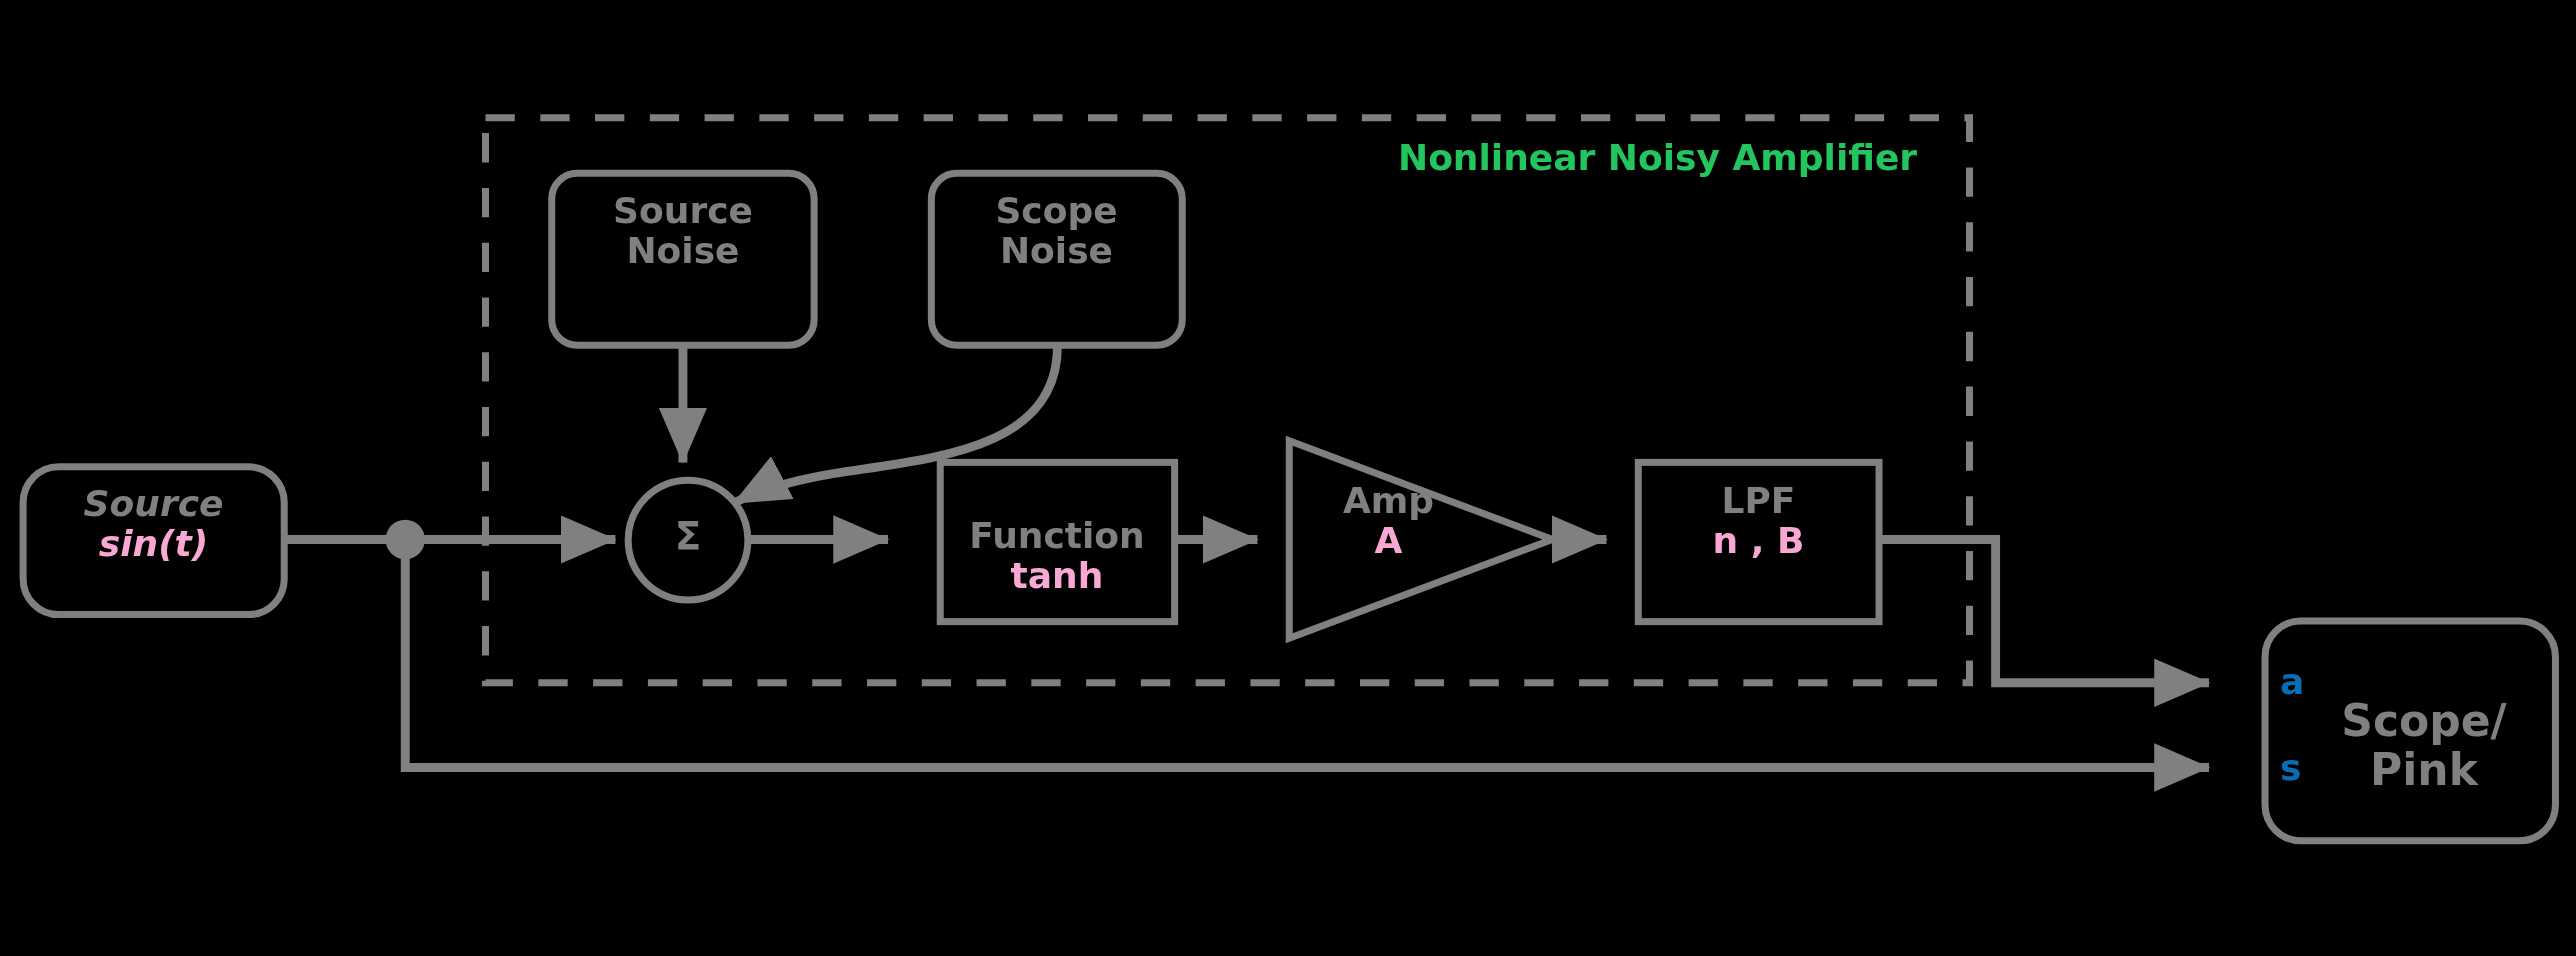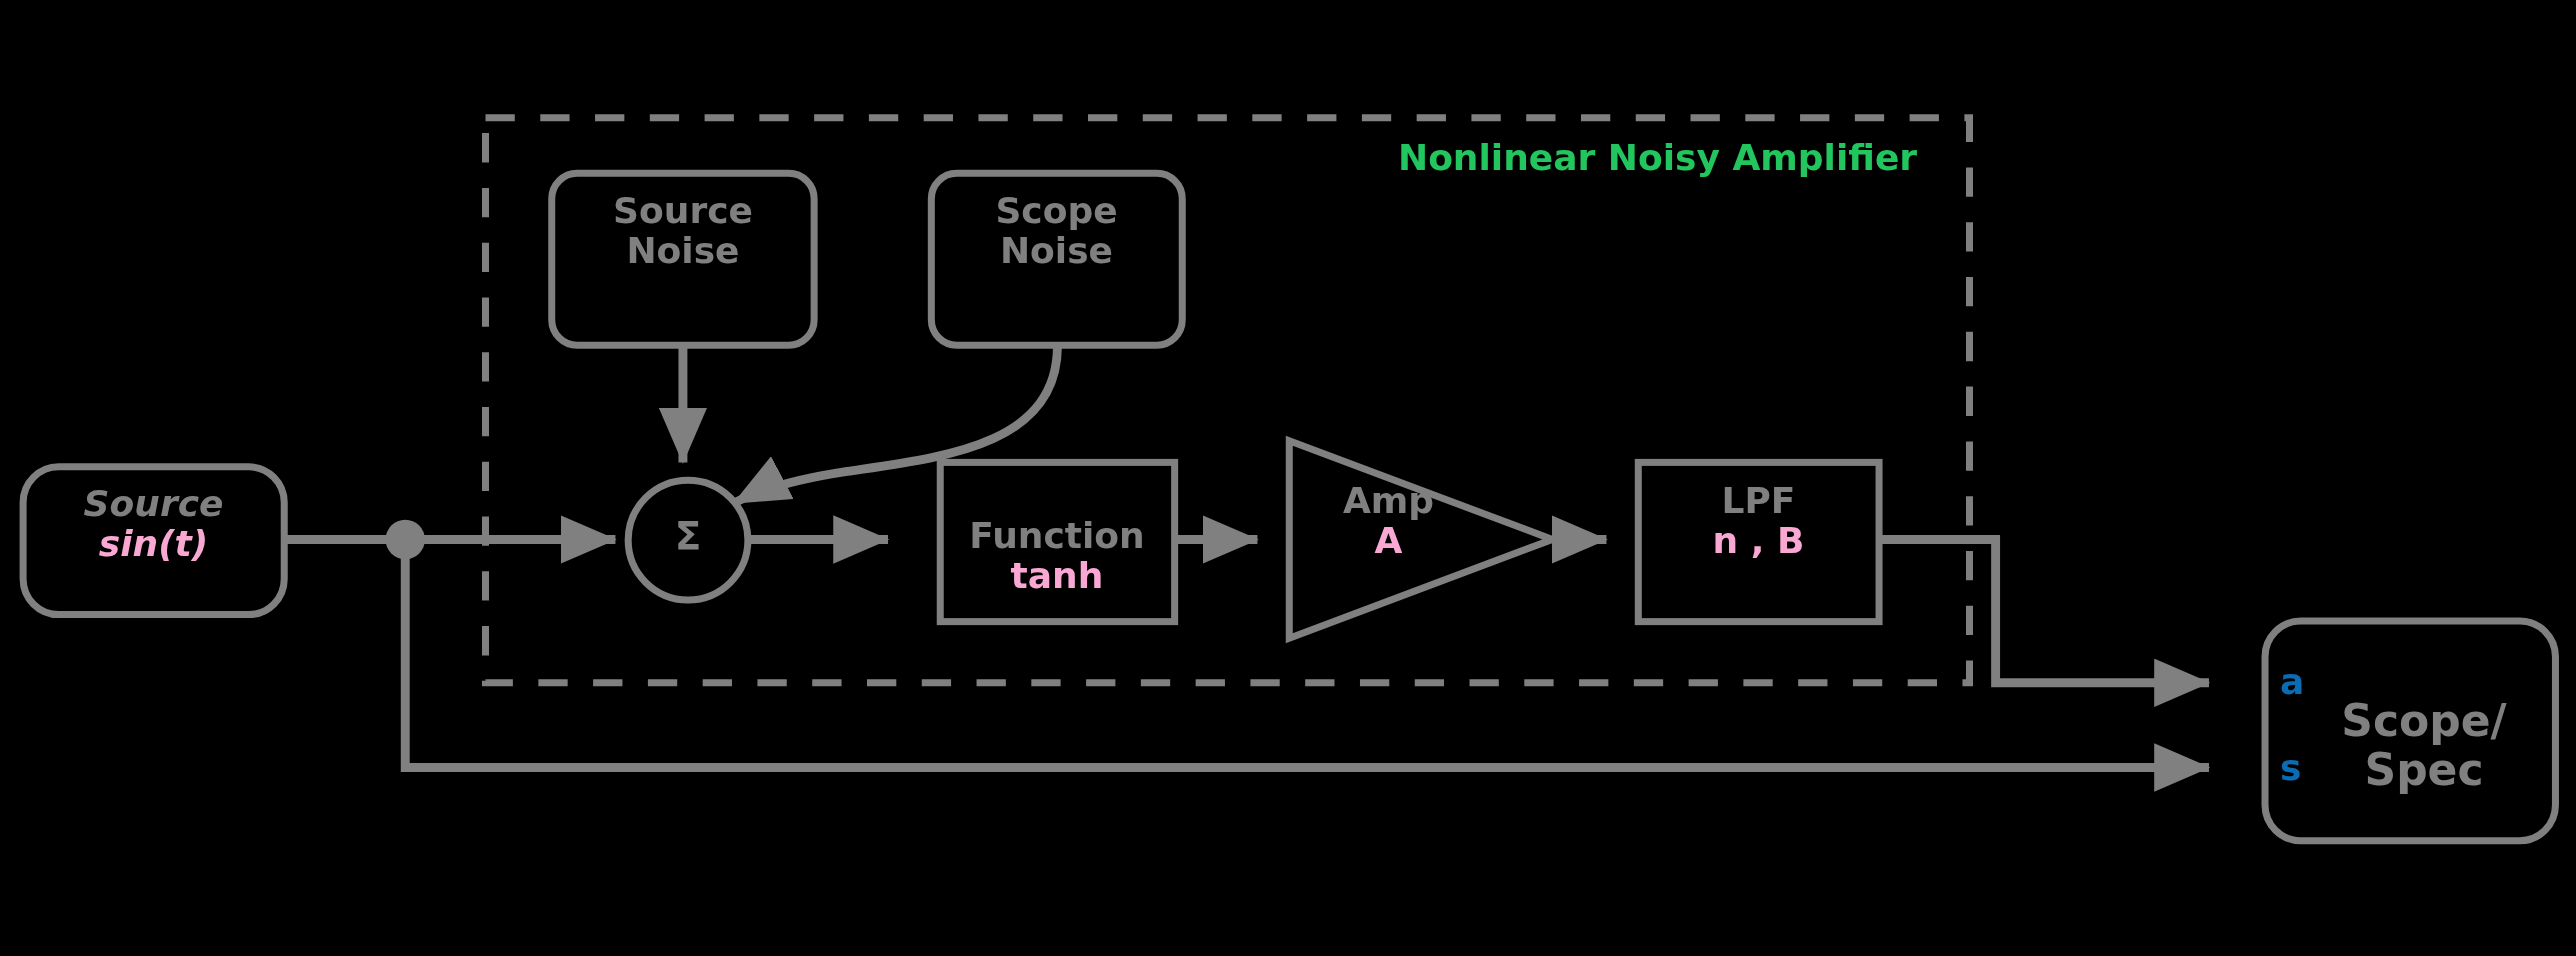--- a/index.html
+++ b/index.html
@@ -98,17 +98,17 @@
   <div class="lbl" style="left:1312px;top:481px;width:153px;font-size:36px;">
     <div class="gray">Amp</div>
     <div class="blue">A</div>
   </div>
 
   <div class="port" style="left:2280px;top:661px;font-size:36px;">a</div>
   <div class="port" style="left:2280px;top:747px;font-size:36px;">s</div>
 
   <div class="lbl" style="left:2319px;top:696px;width:210px;font-size:44px;">
     <div class="gray">Scope/</div>
-    <div class="gray">Spec</div>
+    <div class="gray">Pink</div>
   </div>
 
 </div>
 
 
 </body></html>

